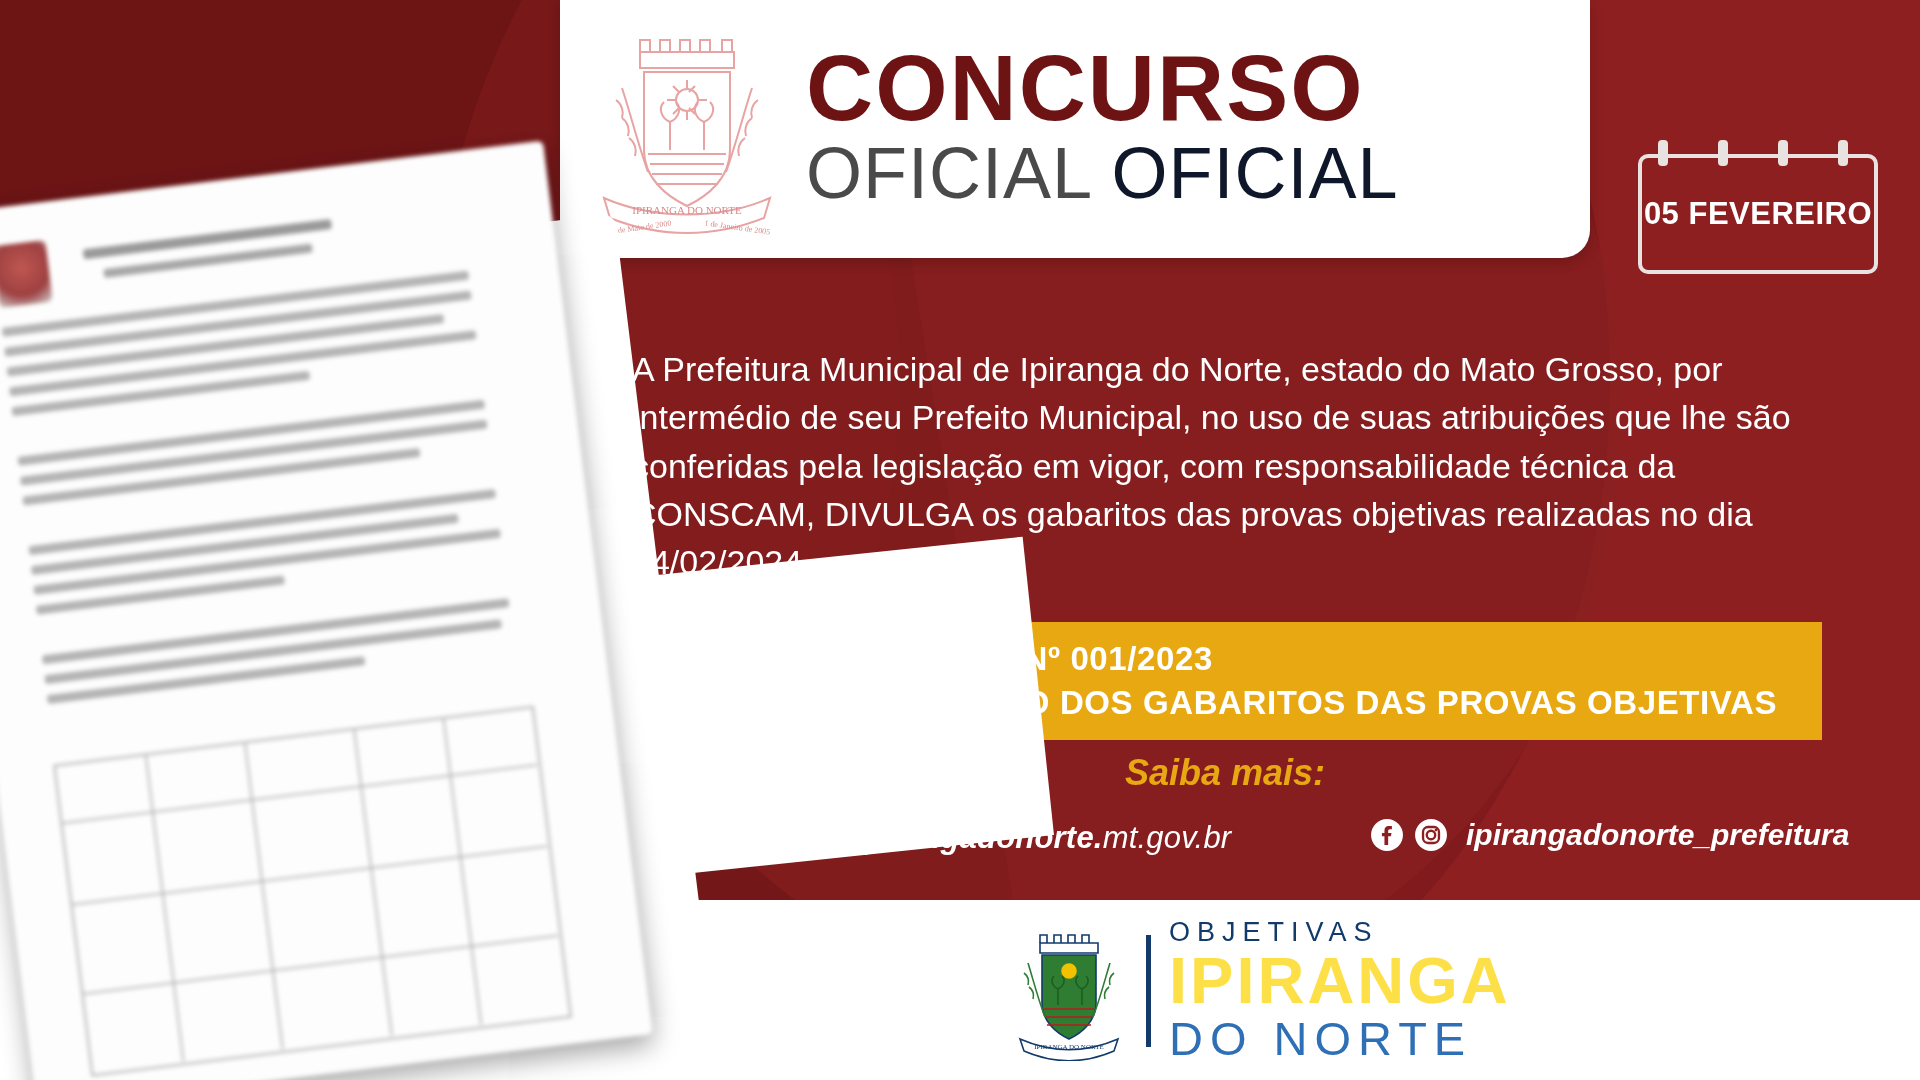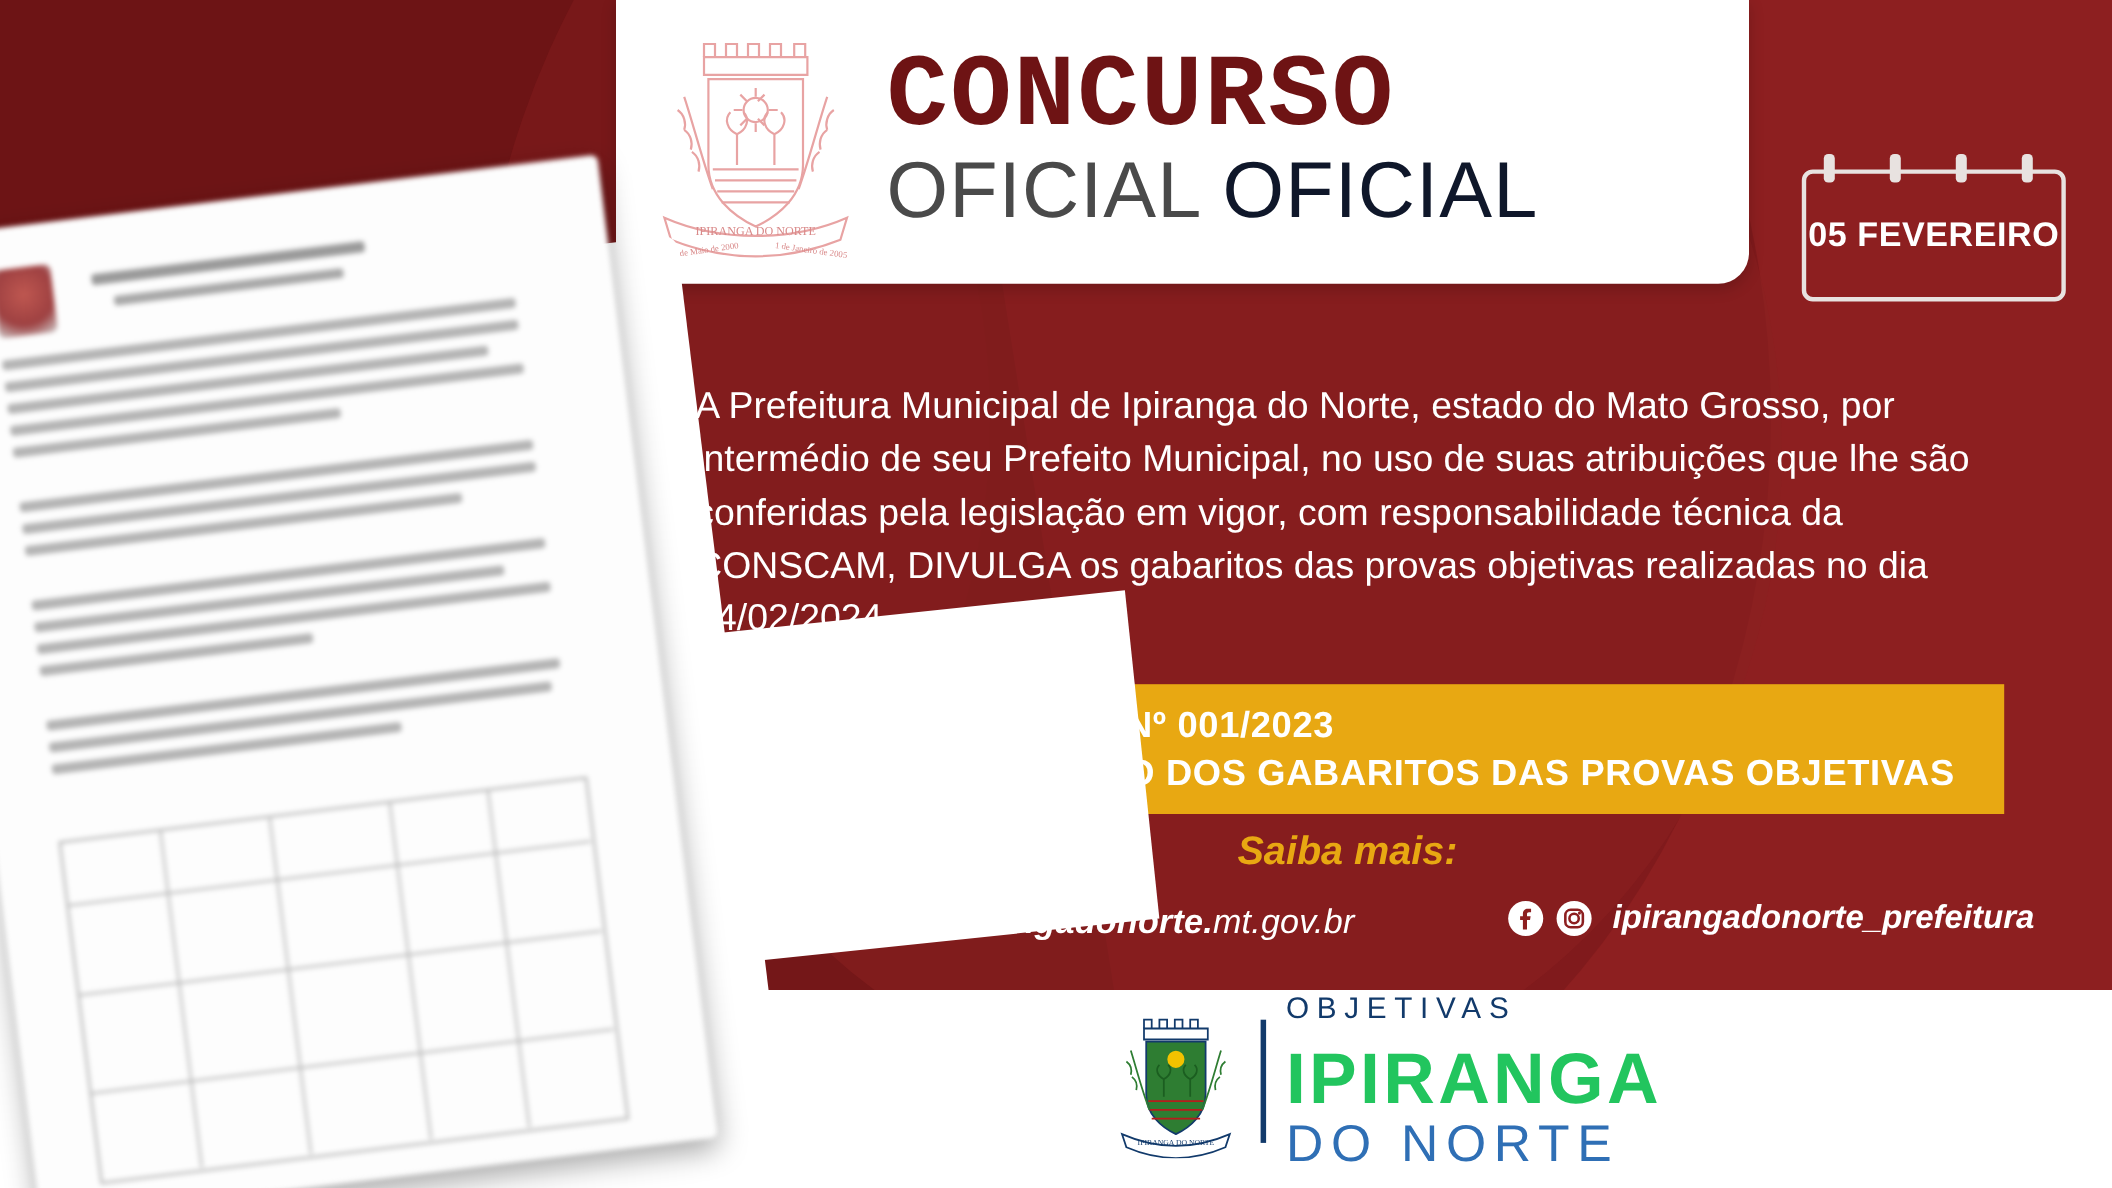--- a/index.html
+++ b/index.html
@@ -113,21 +113,21 @@
     flex: 0 0 210px;
     position: relative;
   }
   .crest svg { width: 100%; height: 100%; display: block; }
 
   .header-texts {
     margin-left: 14px;
     margin-top: -6px;
   }
   .title-concurso {
-    font-family: Liberation Mono, monospace;
+    font-family: Liberation Sans, sans-serif;
     font-weight: bold;
     font-size: 93px;
     letter-spacing: 2px;
     color: #6e1314;
     line-height: 0.98;
   }
   .title-edital {
     font-family: "Liberation Sans", sans-serif;
     font-size: 72px;
     line-height: 1.0;
@@ -278,25 +278,25 @@
     flex-direction: column;
     line-height: 1;
   }
   .bl-pref {
     color: #123a6b;
     font-size: 27px;
     letter-spacing: 7px;
     font-weight: normal;
   }
   .bl-ipiranga {
-    color: #22c55e;
+    color: #fde047;
     font-weight: bold;
     font-size: 65px;
     letter-spacing: 3px;
-    margin-top: 18px;
+    margin-top: 2px;
   }
   .bl-donorte {
     color: #2f6fb5;
     font-size: 47px;
     letter-spacing: 7px;
     margin-top: 2px;
   }
 
   
   .doc {

